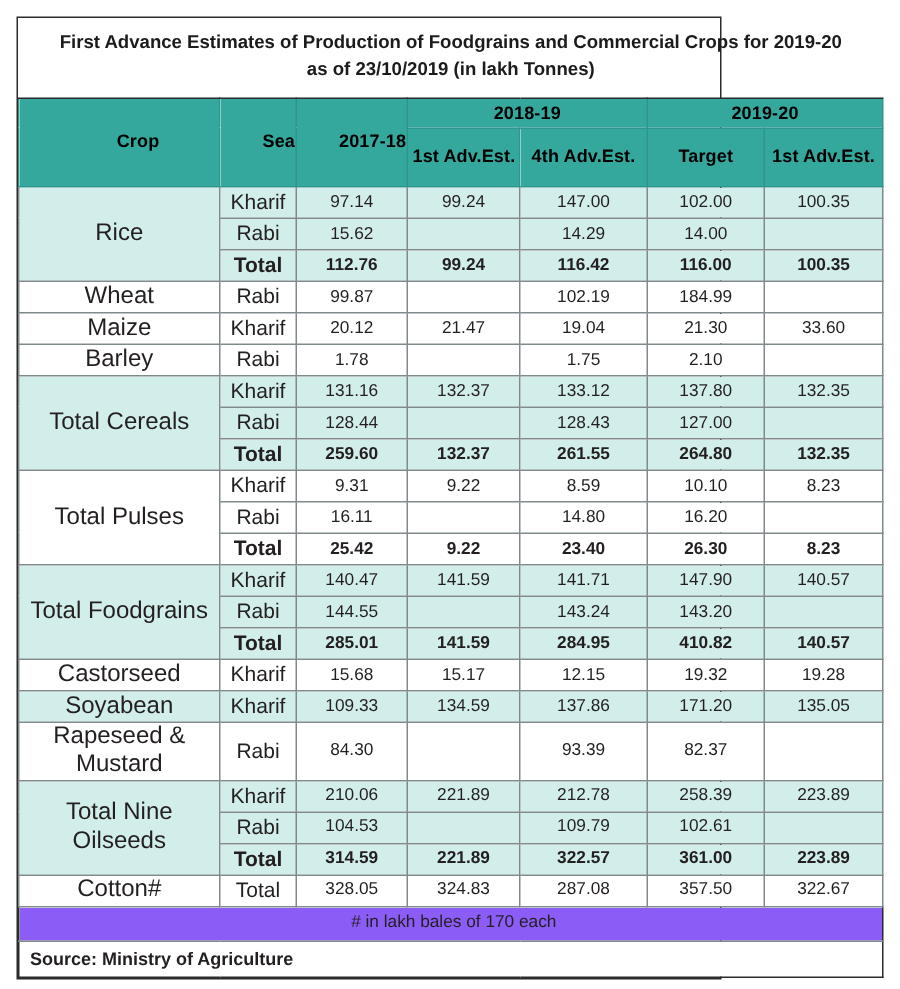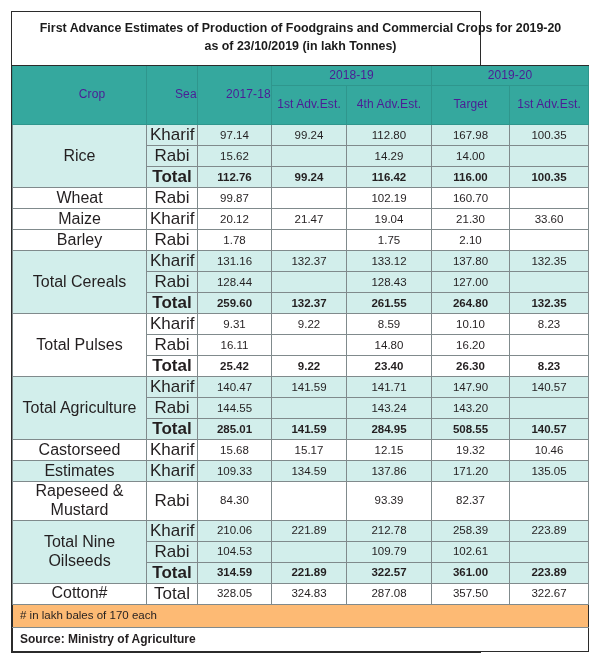--- a/index.html
+++ b/index.html
@@ -41,42 +41,42 @@
     font-size:12.4px;
     font-weight:bold;
     line-height:1.45;
     padding:8px 10px 9px 10px;
     color:#1b1b1b;
     white-space:normal;
   }
   
   .hdr{
     background:#35a89e;
-    color:#4c1d95;
-    font-weight:normal;
+    color:#000000;
+    font-weight:bold;
     font-size:12px;
     border:1px solid #2f968d;
     letter-spacing:.1px;
   }
   .hdr-top{height:19px;}
   .hdr-sub{height:38px;}
   .hdr-tall{height:57px;padding-left:28px;}
   
   .r{height:21px;}
   .tint td{background:#d2eeeb;}
   .plain td{background:#ffffff;}
   .b{font-weight:bold;}
   .cropname{font-size:16px;white-space:normal;line-height:1.18;}
-  .season{font-size:17px;}
+  .season{font-size:14px;}
   .note td{
-    text-align:left;
+    text-align:center;
     padding-left:7px;
     height:22px;
     font-size:11.5px;
-    background:#fdba74;
+    background:#8b5cf6;
     border-left:1px solid #2b2b2b;
     border-right:1px solid #2b2b2b;
   }
   .source td{
     text-align:left;
     padding-left:7px;
     height:23px;
     font-size:12px;
     font-weight:bold;
     background:#ffffff;
@@ -124,22 +124,22 @@
         <th class="hdr hdr-sub">1st Adv.Est.</th>
       </tr>
     </tbody>
 
     <tbody id="body-rows">
         <tr class="r tint">
           <td class="cropname" rowspan="3">Rice</td>
           <td class="season">Kharif</td>
           <td>97.14</td>
           <td>99.24</td>
-          <td>112.80</td>
-          <td>167.98</td>
+          <td>147.00</td>
+          <td>102.00</td>
           <td>100.35</td>
         </tr>
         <tr class="r tint">
           <td class="season">Rabi</td>
           <td>15.62</td>
           <td></td>
           <td>14.29</td>
           <td>14.00</td>
           <td></td>
         </tr>
@@ -150,21 +150,21 @@
           <td class="b">116.42</td>
           <td class="b">116.00</td>
           <td class="b">100.35</td>
         </tr>
         <tr class="r plain">
           <td class="cropname" rowspan="1">Wheat</td>
           <td class="season">Rabi</td>
           <td>99.87</td>
           <td></td>
           <td>102.19</td>
-          <td>160.70</td>
+          <td>184.99</td>
           <td></td>
         </tr>
         <tr class="r plain">
           <td class="cropname" rowspan="1">Maize</td>
           <td class="season">Kharif</td>
           <td>20.12</td>
           <td>21.47</td>
           <td>19.04</td>
           <td>21.30</td>
           <td>33.60</td>
@@ -222,55 +222,55 @@
         </tr>
         <tr class="r plain">
           <td class="season b">Total</td>
           <td class="b">25.42</td>
           <td class="b">9.22</td>
           <td class="b">23.40</td>
           <td class="b">26.30</td>
           <td class="b">8.23</td>
         </tr>
         <tr class="r tint">
-          <td class="cropname" rowspan="3">Total Agriculture</td>
+          <td class="cropname" rowspan="3">Total Foodgrains</td>
           <td class="season">Kharif</td>
           <td>140.47</td>
           <td>141.59</td>
           <td>141.71</td>
           <td>147.90</td>
           <td>140.57</td>
         </tr>
         <tr class="r tint">
           <td class="season">Rabi</td>
           <td>144.55</td>
           <td></td>
           <td>143.24</td>
           <td>143.20</td>
           <td></td>
         </tr>
         <tr class="r tint">
           <td class="season b">Total</td>
           <td class="b">285.01</td>
           <td class="b">141.59</td>
           <td class="b">284.95</td>
-          <td class="b">508.55</td>
+          <td class="b">410.82</td>
           <td class="b">140.57</td>
         </tr>
         <tr class="r plain">
           <td class="cropname" rowspan="1">Castorseed</td>
           <td class="season">Kharif</td>
           <td>15.68</td>
           <td>15.17</td>
           <td>12.15</td>
           <td>19.32</td>
-          <td>10.46</td>
-        </tr>
-        <tr class="r tint">
-          <td class="cropname" rowspan="1">Estimates</td>
+          <td>19.28</td>
+        </tr>
+        <tr class="r tint">
+          <td class="cropname" rowspan="1">Soyabean</td>
           <td class="season">Kharif</td>
           <td>109.33</td>
           <td>134.59</td>
           <td>137.86</td>
           <td>171.20</td>
           <td>135.05</td>
         </tr>
         <tr class="r plain">
           <td class="cropname" rowspan="1">Rapeseed &amp; Mustard</td>
           <td class="season">Rabi</td>

